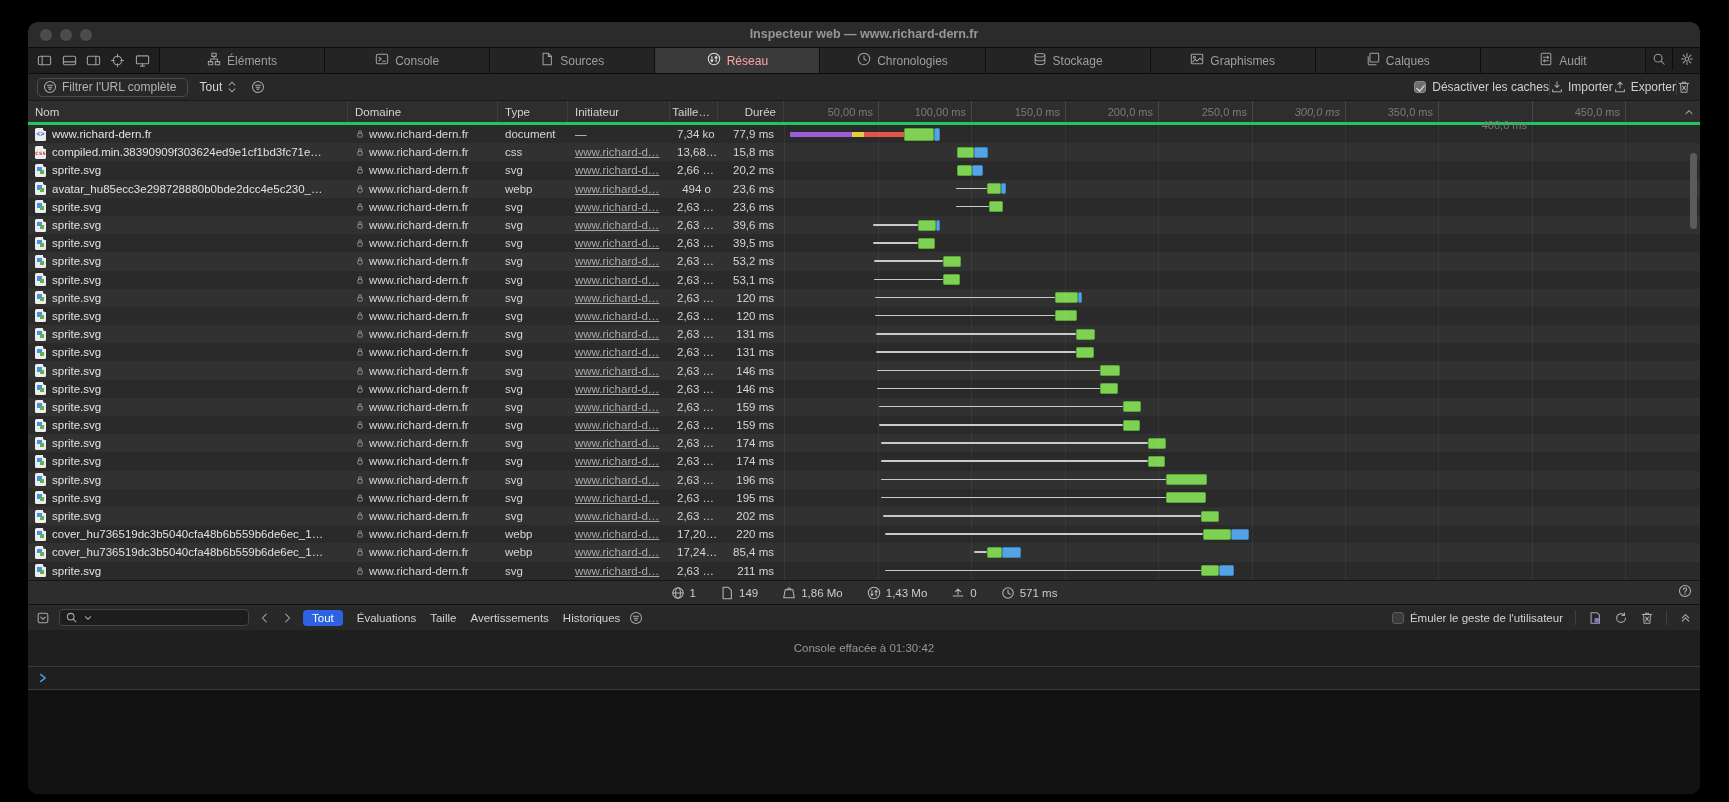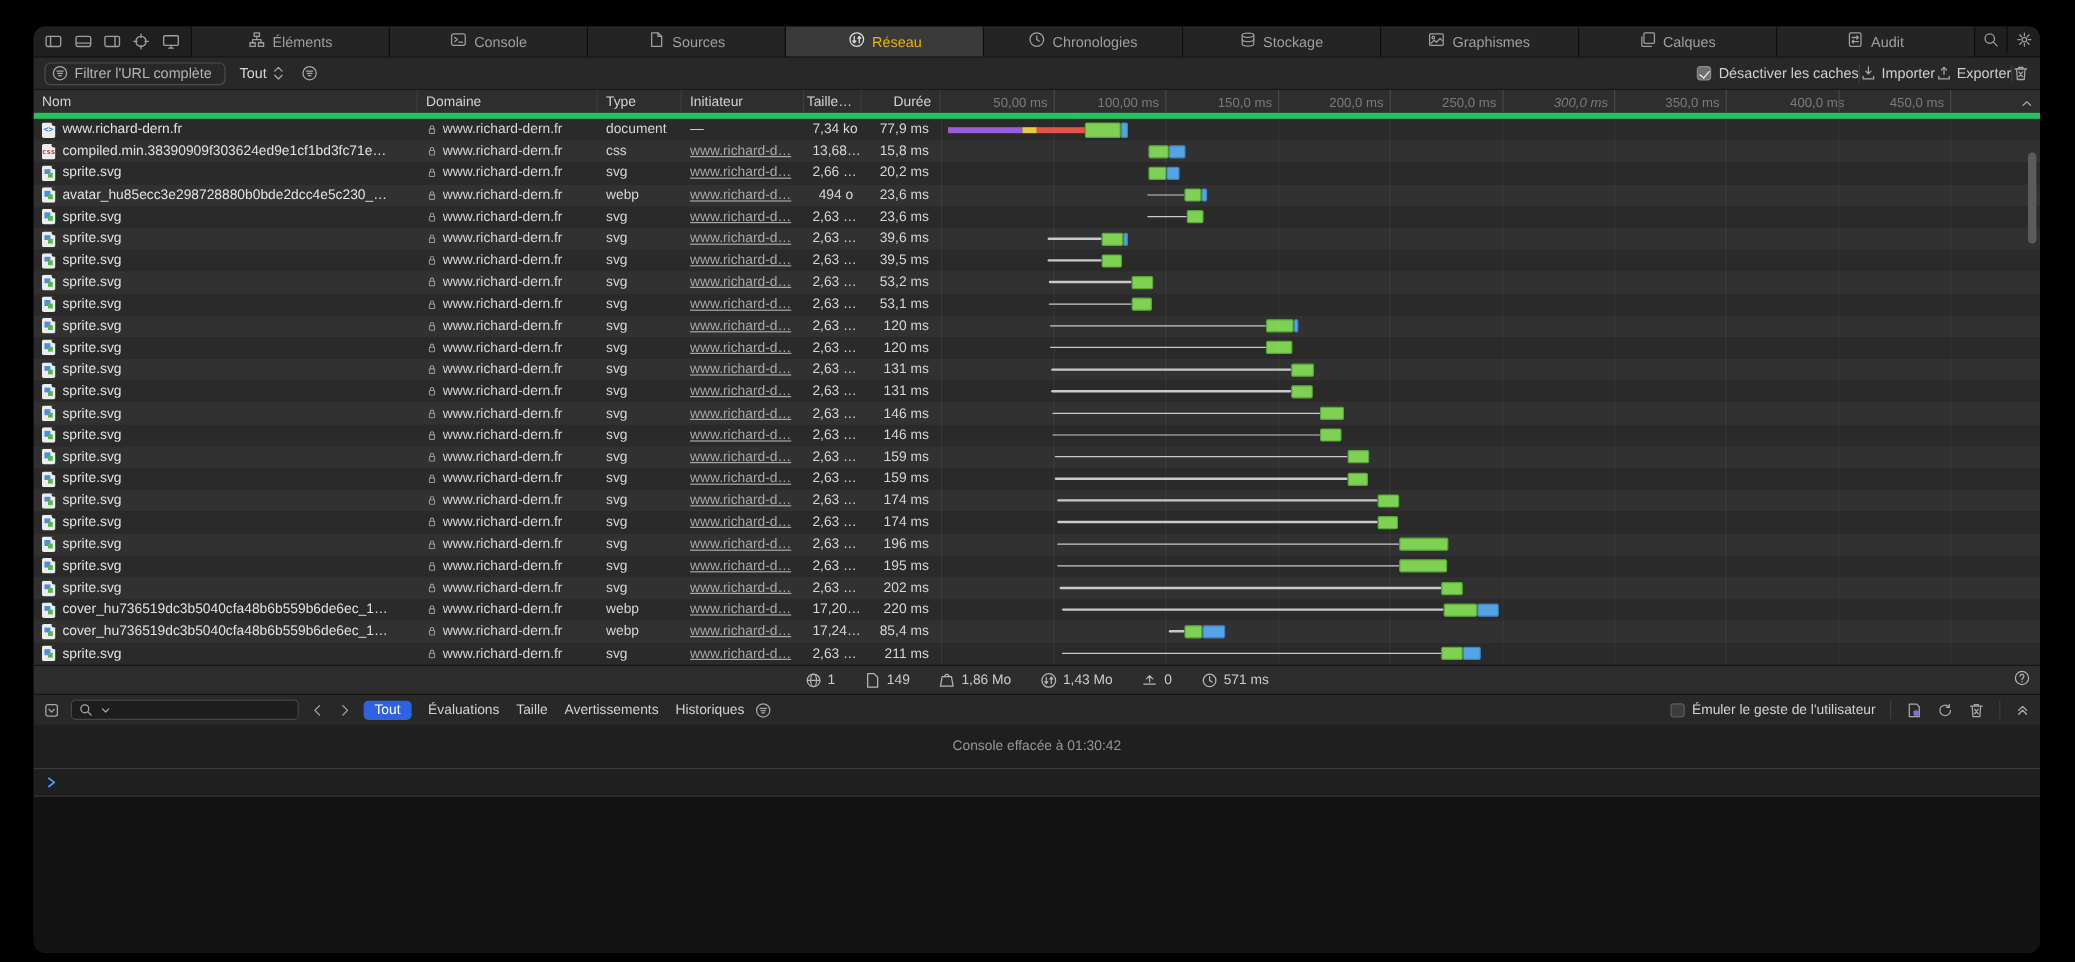--- a/index.html
+++ b/index.html
@@ -18,21 +18,21 @@
 
   
   .tabbar { height:26px; background:#1f1f1f; border-bottom:1px solid #0d0d0d;
             display:flex; flex:none; }
   .tools { width:132px; flex:none; display:flex; align-items:center; gap:3px;
            padding:0 6px; border-right:1px solid #0d0d0d; }
   .toolbtn { display:flex; align-items:center; justify-content:center; width:23px; height:22px; }
   .tabs { flex:1; display:flex;justify-content:space-between; }
   .tab { flex:1; display:flex; align-items:center; justify-content:center; gap:6px;
          background:#242424; color:#9f9f9f; font-size:12px; border-right:1px solid #0d0d0d; }
-  .tab.sel { background:#3a3a3a; color:#eab308; }
+  .tab.sel { background:#3a3a3a; color:#fca5a5; }
   .tabbar-right { flex:none; display:flex; }
   .tabbar-right .toolbtn { width:27px; border-right:1px solid #0d0d0d; }
   .tabbar-right .toolbtn:last-child { border-right:none; }
 
   
   .netbar { height:27px; background:#282828; border-bottom:1px solid #191919;
             display:flex; align-items:center; padding:0 9px; gap:12px; flex:none;
             font-size:12px; color:#cfcfcf; }
   .filter-pill { display:flex; align-items:center; gap:5px; height:19px; padding:0 10px 0 5px;
                  border:1px solid #4c4c4c; border-radius:5px; color:#b3b3b3; }
@@ -43,21 +43,21 @@
   .chk.on  { background:#6f6f6f; border:1px solid #8a8a8a; position:relative; }
   .chk.on::after { content:""; position:absolute; left:3px; top:1px; width:4px; height:7px;
                    border-right:1.6px solid #f2f2f2; border-bottom:1.6px solid #f2f2f2;
                    transform:rotate(40deg); }
   .chk.off { background:#3c3c3c; border:1px solid #5c5c5c; }
   .vsep { width:1px; height:15px; background:#3e3e3e; }
   .icbtn { display:flex; align-items:center; gap:4px; }
 
   
   .content { position:relative; flex:none; height:479px; background:#2a2a2a; }
-  .thead { height:24px; display:flex; background:#2e2e2e; border-bottom:5px solid #22c55e;
+  .thead { height:24px; display:flex; background:#2e2e2e; border-bottom:3px solid #22c55e;
            color:#d2d2d2; font-size:11.5px; position:relative; }
   .th { display:flex; align-items:center; padding:0 7px; border-right:1px solid #3d3d3d; }
   .th.r { justify-content:flex-end; }
   .ruler { flex:1; position:relative; }
   .ruler-label { position:absolute; top:0; line-height:23px; color:#7b7b7b; font-size:11px; }
   .ruler-tick { position:absolute; top:0; bottom:0; width:1px; background:#474747; }
   .scroll-up { position:absolute; right:4px; top:4px; }
   .rows { position:relative; height:455px; overflow:hidden; }
   .row { height:18.2px; display:flex; align-items:center; font-size:11.5px; color:#d6d6d6;
          position:relative; }
@@ -116,20 +116,28 @@
   .cprompt { height:24px; background:#1f1f1f; border-top:1px solid #3a3a3a;
              border-bottom:1px solid #3a3a3a; flex:none; display:flex; align-items:center;
              padding:0 9px; }
   .cempty { flex:1; background:#121212; }
 </style>
 </head>
 <body>
 
 <div class="window">
 
+  <div class="titlebar">
+    <div class="lights">
+      <span class="light"></span>
+      <span class="light"></span>
+      <span class="light"></span>
+    </div>
+    <div class="wtitle">Inspecteur web — www.richard-dern.fr</div>
+  </div>
 
   <div class="tabbar">
     <div class="tools">
       <span class="toolbtn">
           <svg width="15" height="15" viewBox="0 0 16 16" fill="none" stroke="#9e9e9e" stroke-width="1.2" stroke-linecap="round" stroke-linejoin="round">
             <rect x="1.5" y="3.5" width="13" height="9" rx="1.5"></rect>
             <path d="M5.5 3.5v9"></path>
           </svg>
         </span>
       <span class="toolbtn">
@@ -331,21 +339,21 @@
           <span class="ruler-label" style="right: 640px;">150,0 ms</span>
           <span class="ruler-tick" style="left: 281px;"></span>
           <span class="ruler-label" style="right: 547px;">200,0 ms</span>
           <span class="ruler-tick" style="left: 374px;"></span>
           <span class="ruler-label" style="right: 453px;">250,0 ms</span>
           <span class="ruler-tick" style="left: 468px;"></span>
           <span class="ruler-label" style="right: 360px; font-style: italic;">300,0 ms</span>
           <span class="ruler-tick" style="left: 561px;"></span>
           <span class="ruler-label" style="right: 267px;">350,0 ms</span>
           <span class="ruler-tick" style="left: 654px;"></span>
-          <span class="ruler-label" style="right: 163px;">400,0 ms</span>
+          <span class="ruler-label" style="right: 173px; margin-top: 13px;">400,0 ms</span>
           <span class="ruler-tick" style="left: 748px;"></span>
           <span class="ruler-label" style="right: 80px;">450,0 ms</span>
           <span class="ruler-tick" style="left: 841px;"></span>
         </div>
     </div>
     <div class="rows">
       <div class="row">
           <div class="cell c-name">
             <span class="ficon">
               <span class="fglyph-html">&lt;&gt;</span>

